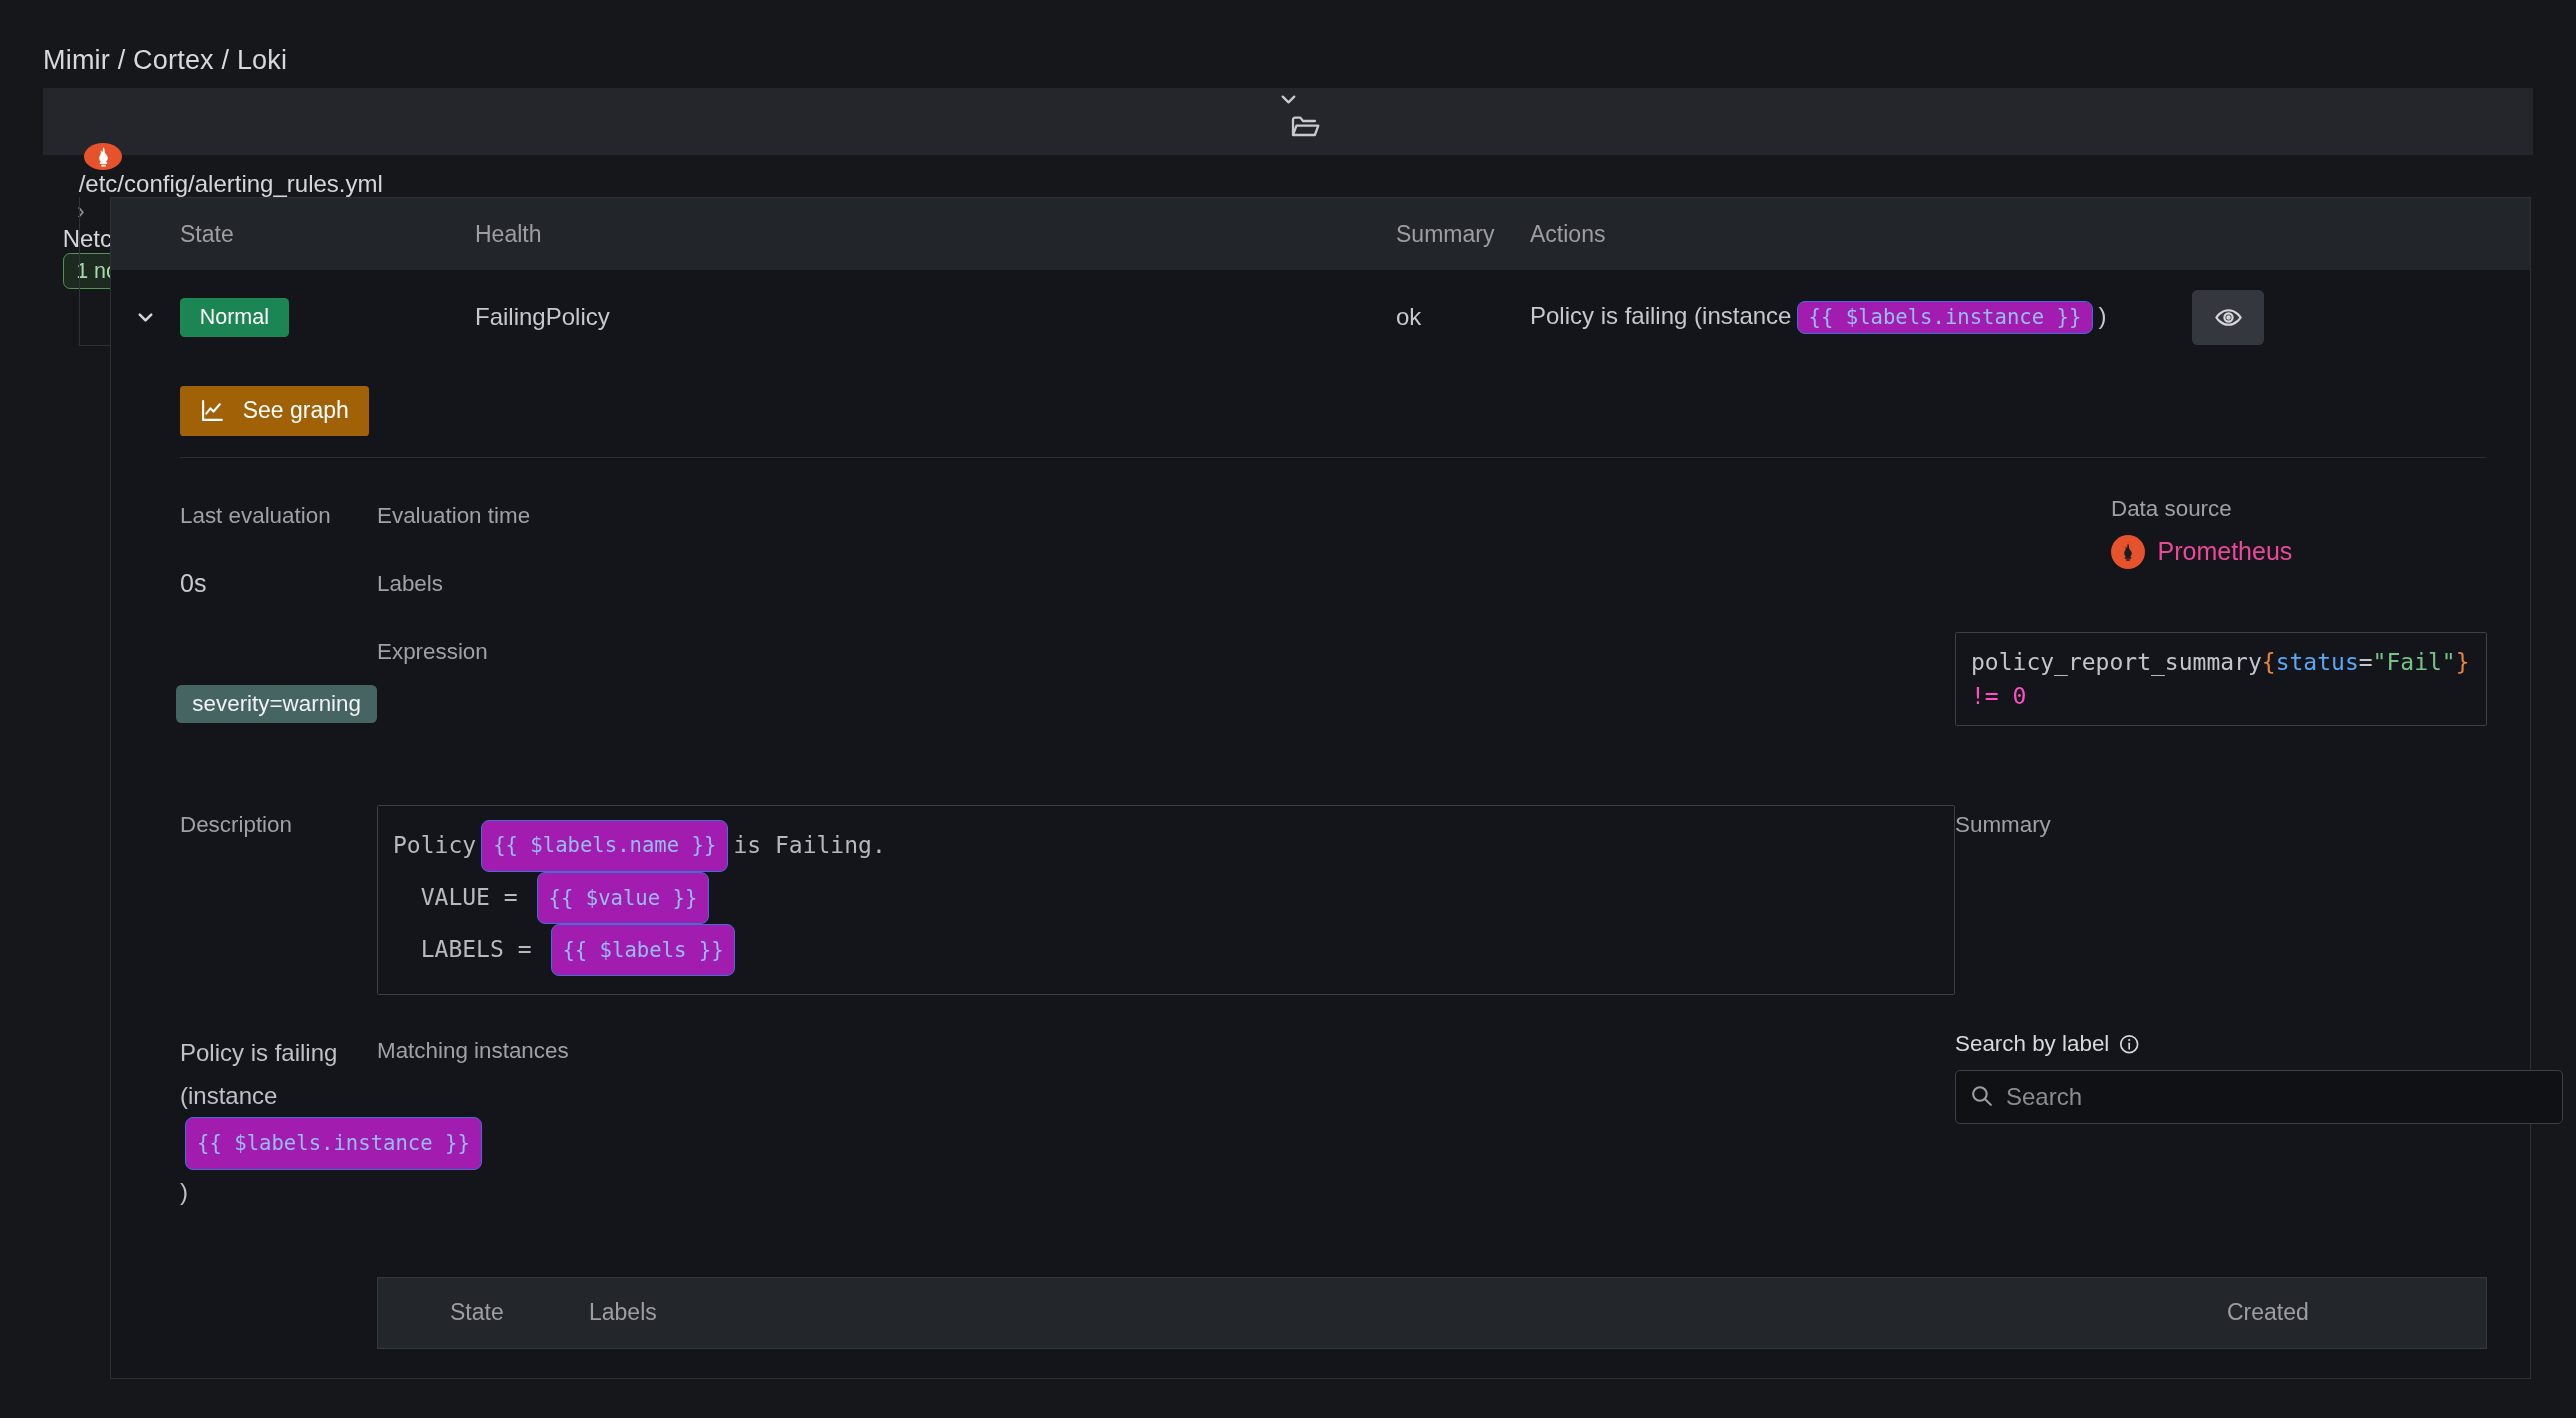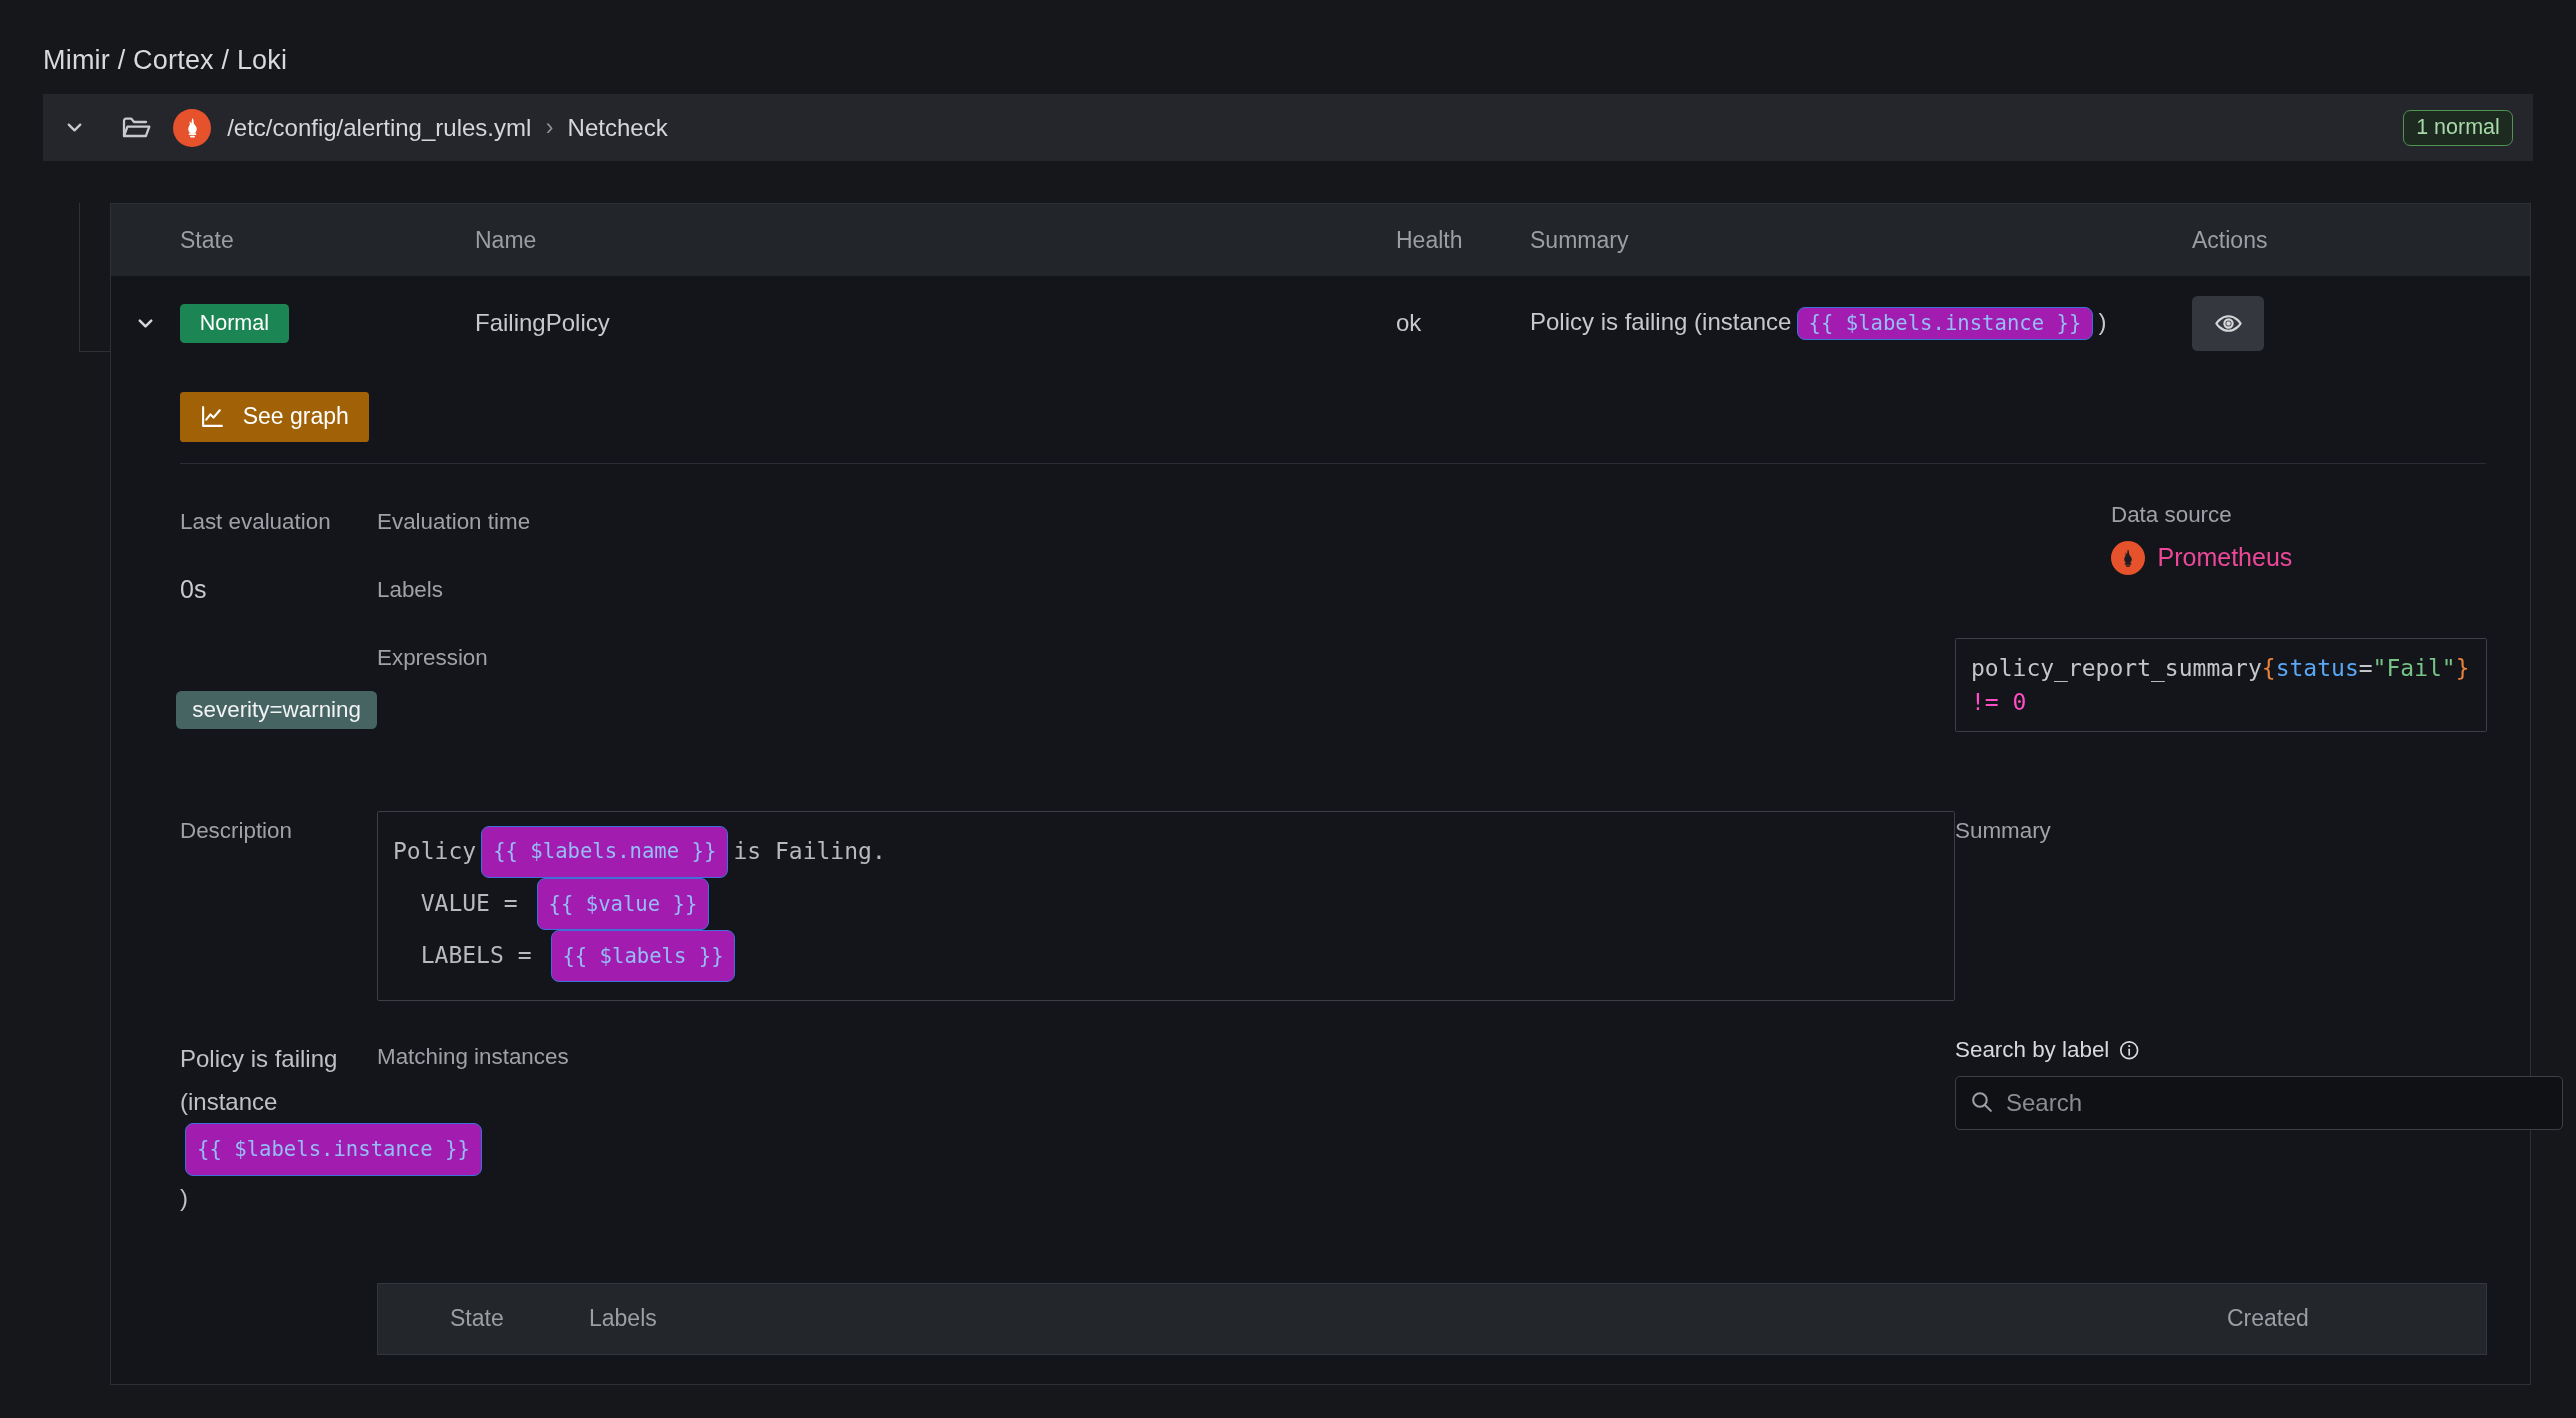--- a/index.html
+++ b/index.html
@@ -9,22 +9,22 @@
     font-family:"Liberation Sans", sans-serif;
     color:#c9cad0;
     overflow:hidden;
   }
   .page { padding:45px 43px 0 43px; }
 
   .page-title { font-size:27px; font-weight:400; color:#d8d9dc; letter-spacing:0.2px; }
 
   
   .group-bar {
-    margin-top:18px; height:67px; background:#24262b;
-    display:flex; align-items:center; padding:0 19.7px;
+    margin-top:12px; height:67px; background:#24262b;
+    display:flex; padding:0 19.7px;flex-direction:column;
   }
   .group-bar .icon { display:inline-flex; align-items:center; justify-content:center; }
   .chev { width:23px; height:23px; }
   .folder { width:32px; height:32px; margin-left:34px; }
   .prom-badge { width:38px; height:38px; margin-left:21.5px; border-radius:50%; background:#e6522c;
     display:inline-flex; align-items:center; justify-content:center; }
   .prom-badge svg { width:27px; height:27px; }
   .group-path { margin-left:16px; font-size:24px; color:#d5d6da; }
   .group-sep { margin:0 14.3px; font-size:23px; color:#8e9096; }
   .group-name { font-size:24px; color:#d5d6da; }
@@ -190,21 +190,20 @@
   <div class="content">
     <div class="guide-v"></div>
     <div class="guide-h"></div>
 
     <div class="card">
 
       
       <div class="rules-grid rules-head">
         <div></div>
         <div>State</div>
-        <div>Name</div>
         <div>Health</div>
         <div>Summary</div>
         <div>Actions</div>
       </div>
 
       
       <div class="rules-grid rule-row">
         <div class="cell-center">
           <svg class="row-chev" viewBox="0 0 24 24" fill="none" stroke="#d5d6da" stroke-width="2.6" stroke-linecap="round" stroke-linejoin="round">
               <path d="M6 9l6 6 6-6"></path>

